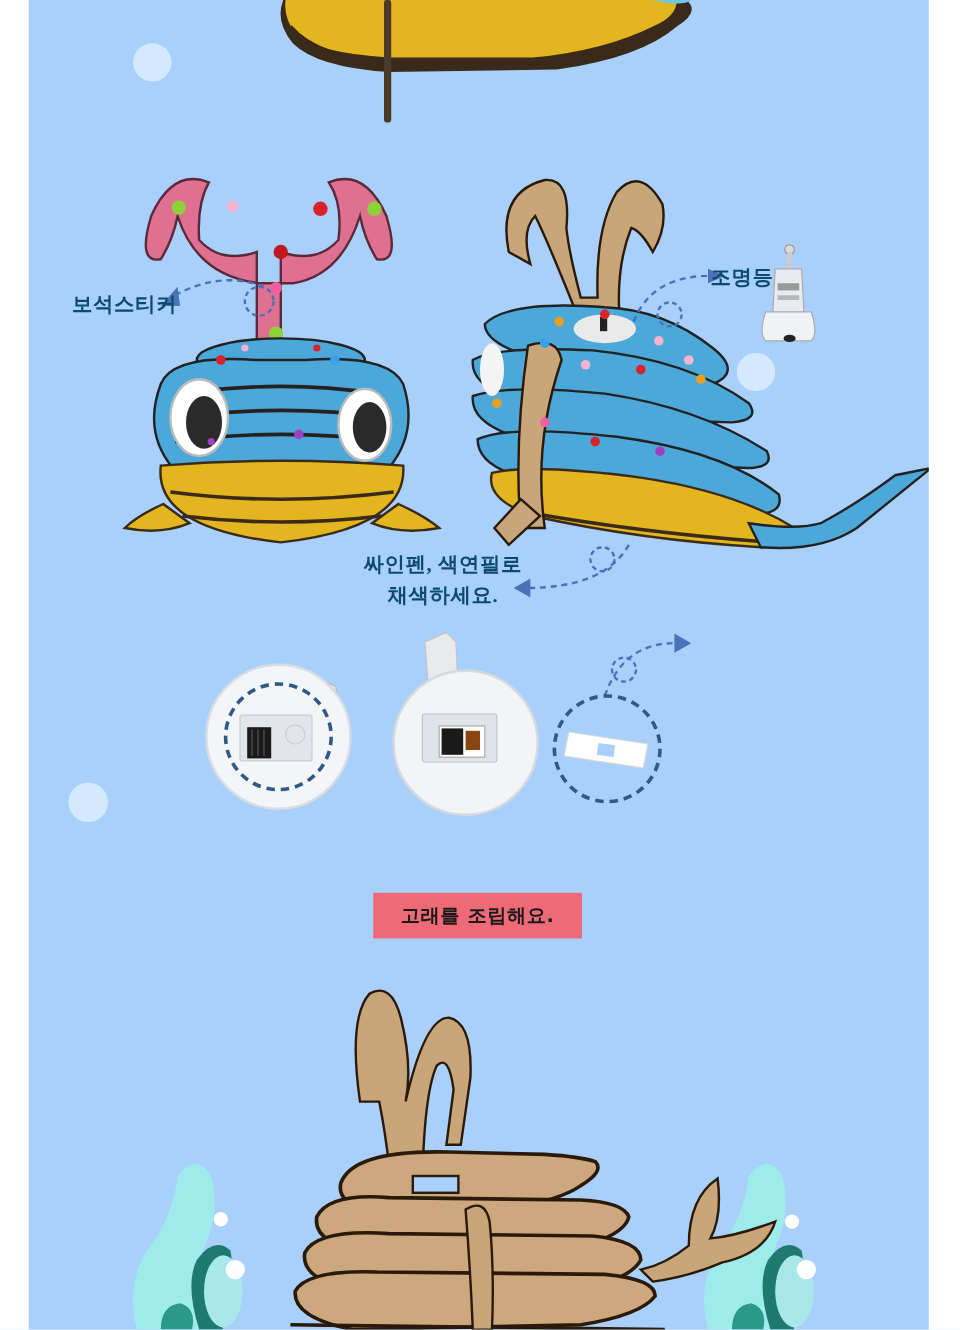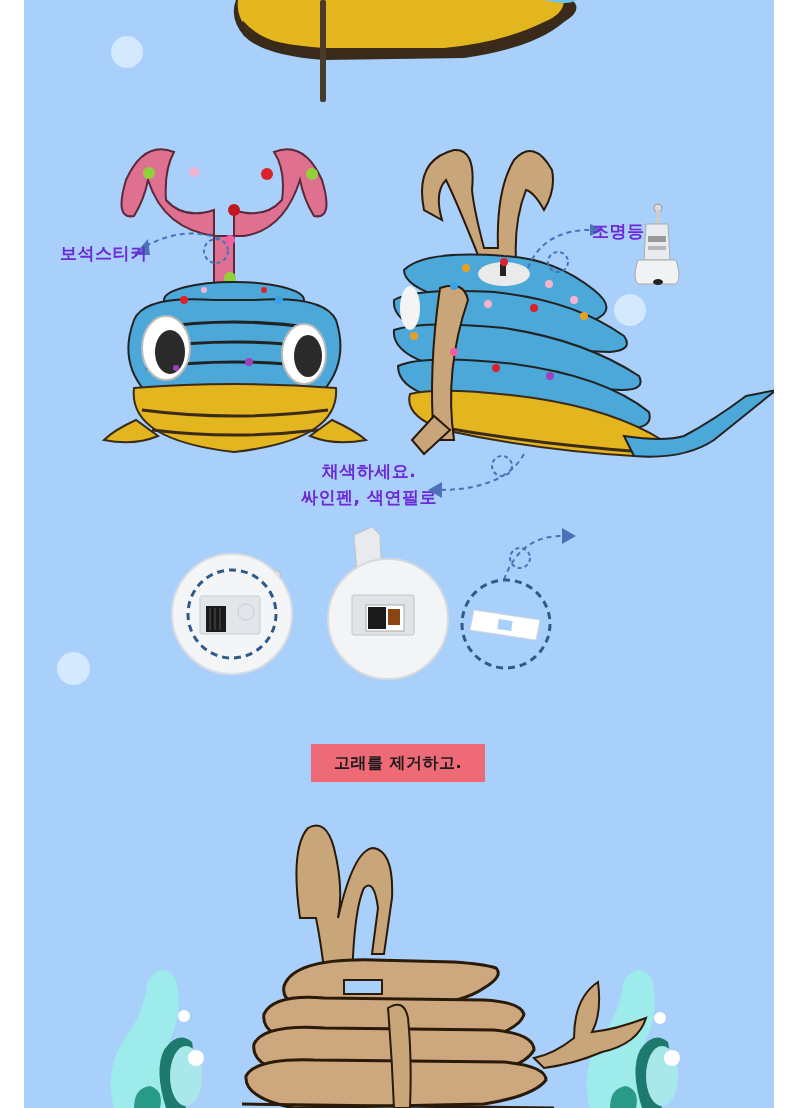--- a/index.html
+++ b/index.html
@@ -1,20 +1,20 @@
 <!DOCTYPE html>
 <html><head>
 <meta charset="utf-8">
 <style>
   html, body { margin:0; padding:0; background:#ffffff; }
   body { width:800px; height:1108px; position:relative; overflow:hidden;
          font-family:"DejaVu Sans","Liberation Sans",sans-serif; }
   .panel { position:absolute; left:24px; top:0; width:750px; height:1108px; background:#A9D0FB; overflow:hidden; }
   .bubble { position:absolute; border-radius:50%; background:rgba(235,245,255,0.65); }
-  .label { position:absolute; color:#6d28d9; font-weight:bold; font-size:17px; letter-spacing:0.5px; white-space:nowrap; }
+  .label { position:absolute; color:#0c4a6e; font-weight:bold; font-size:17px; letter-spacing:0.5px; white-space:nowrap;font-family:Liberation Serif, serif; }
   .label.center { text-align:center; line-height:26px; }
   .ul-line { display:block; border-bottom:1px solid #1E4F9A; padding:0 2px; line-height:22px; margin-bottom:2px; text-align:center; }
   .step-btn { position:absolute; left:287px; top:744px; width:174px; height:38px;
               background:#EE6A77; color:#1a1a1a; font-weight:bold; font-size:16px;
               display:flex; align-items:center; justify-content:center; letter-spacing:0.5px; }
   svg { position:absolute; overflow:visible; }
 </style>
 </head>
 <body>
 
@@ -124,22 +124,22 @@
   <div class="label" style="left:36px;top:242px;">보석스티커</div>
 
   <svg style="left:500px;top:218px;" width="80" height="60" viewBox="0 0 80 60">
     <path d="M4 50 Q20 10 72 12" fill="none" stroke="#4A72B8" stroke-width="2" stroke-dasharray="5,4"></path>
     <circle cx="34" cy="44" r="10" fill="none" stroke="#4A72B8" stroke-width="2" stroke-dasharray="4,3"></circle>
     <polygon points="80,12 66,6 66,18" fill="#4A72B8"></polygon>
   </svg>
   <div class="label" style="left:568px;top:220px;">조명등</div>
 
   <div class="label center" style="left:270px;top:458px;width:150px;">
+    <div>싸인펜, 색연필로</div>
     <div>채색하세요.</div>
-    <div>싸인펜, 색연필로</div>
   </div>
   <svg style="left:400px;top:450px;" width="110" height="50" viewBox="0 0 110 50">
     <path d="M100 4 Q80 40 14 40" fill="none" stroke="#4A72B8" stroke-width="2" stroke-dasharray="5,4"></path>
     <circle cx="78" cy="16" r="10" fill="none" stroke="#4A72B8" stroke-width="2" stroke-dasharray="4,3"></circle>
     <polygon points="4,40 18,32 18,48" fill="#4A72B8"></polygon>
   </svg>
 
   <svg style="left:476px;top:524px;" width="80" height="60" viewBox="0 0 80 60">
     <path d="M4 56 Q20 10 66 12" fill="none" stroke="#4A72B8" stroke-width="2" stroke-dasharray="5,4"></path>
     <circle cx="20" cy="34" r="10" fill="none" stroke="#4A72B8" stroke-width="2" stroke-dasharray="4,3"></circle>
@@ -166,21 +166,21 @@
     <rect x="44" y="82" width="18" height="22" fill="#1a1a1a"></rect>
     <rect x="64" y="84" width="12" height="16" fill="#8B4513"></rect>
   </svg>
 
   <svg style="left:434px;top:576px;" width="96" height="96" viewBox="0 0 96 96">
     <circle cx="48" cy="48" r="44" fill="none" stroke="#2F5A88" stroke-width="3" stroke-dasharray="7,5"></circle>
     <path d="M16 34 L82 44 L78 64 L12 54Z" fill="#ffffff" stroke="#d8d8d8"></path>
     <rect x="40" y="44" width="14" height="10" fill="#A9D0FB" transform="rotate(8 47 49)"></rect>
   </svg>
 
-  <div class="step-btn">고래를 제거하고.</div>
+  <div class="step-btn">고래를 조립해요.</div>
 
   <svg style="left:80px;top:960px;" width="120" height="148" viewBox="0 0 120 148">
     <path d="M44 20 Q60 0 72 20 Q80 50 66 80 Q56 100 72 130 L80 148 L10 148 Q0 110 20 80 Q40 54 44 20Z" fill="#9EEBEC"></path>
     <path d="M62 148 Q50 110 60 90 Q74 70 88 82 Q92 100 80 120 Q76 136 82 148Z" fill="#1E7A6E"></path>
     <path d="M30 148 Q30 128 46 126 Q60 130 56 148Z" fill="#2A9A88"></path>
     <ellipse cx="82" cy="116" rx="16" ry="30" fill="#A9E8EA"></ellipse>
     <circle cx="80" cy="56" r="6" fill="#ffffff"></circle>
     <circle cx="92" cy="98" r="8" fill="#ffffff"></circle>
   </svg>
 

